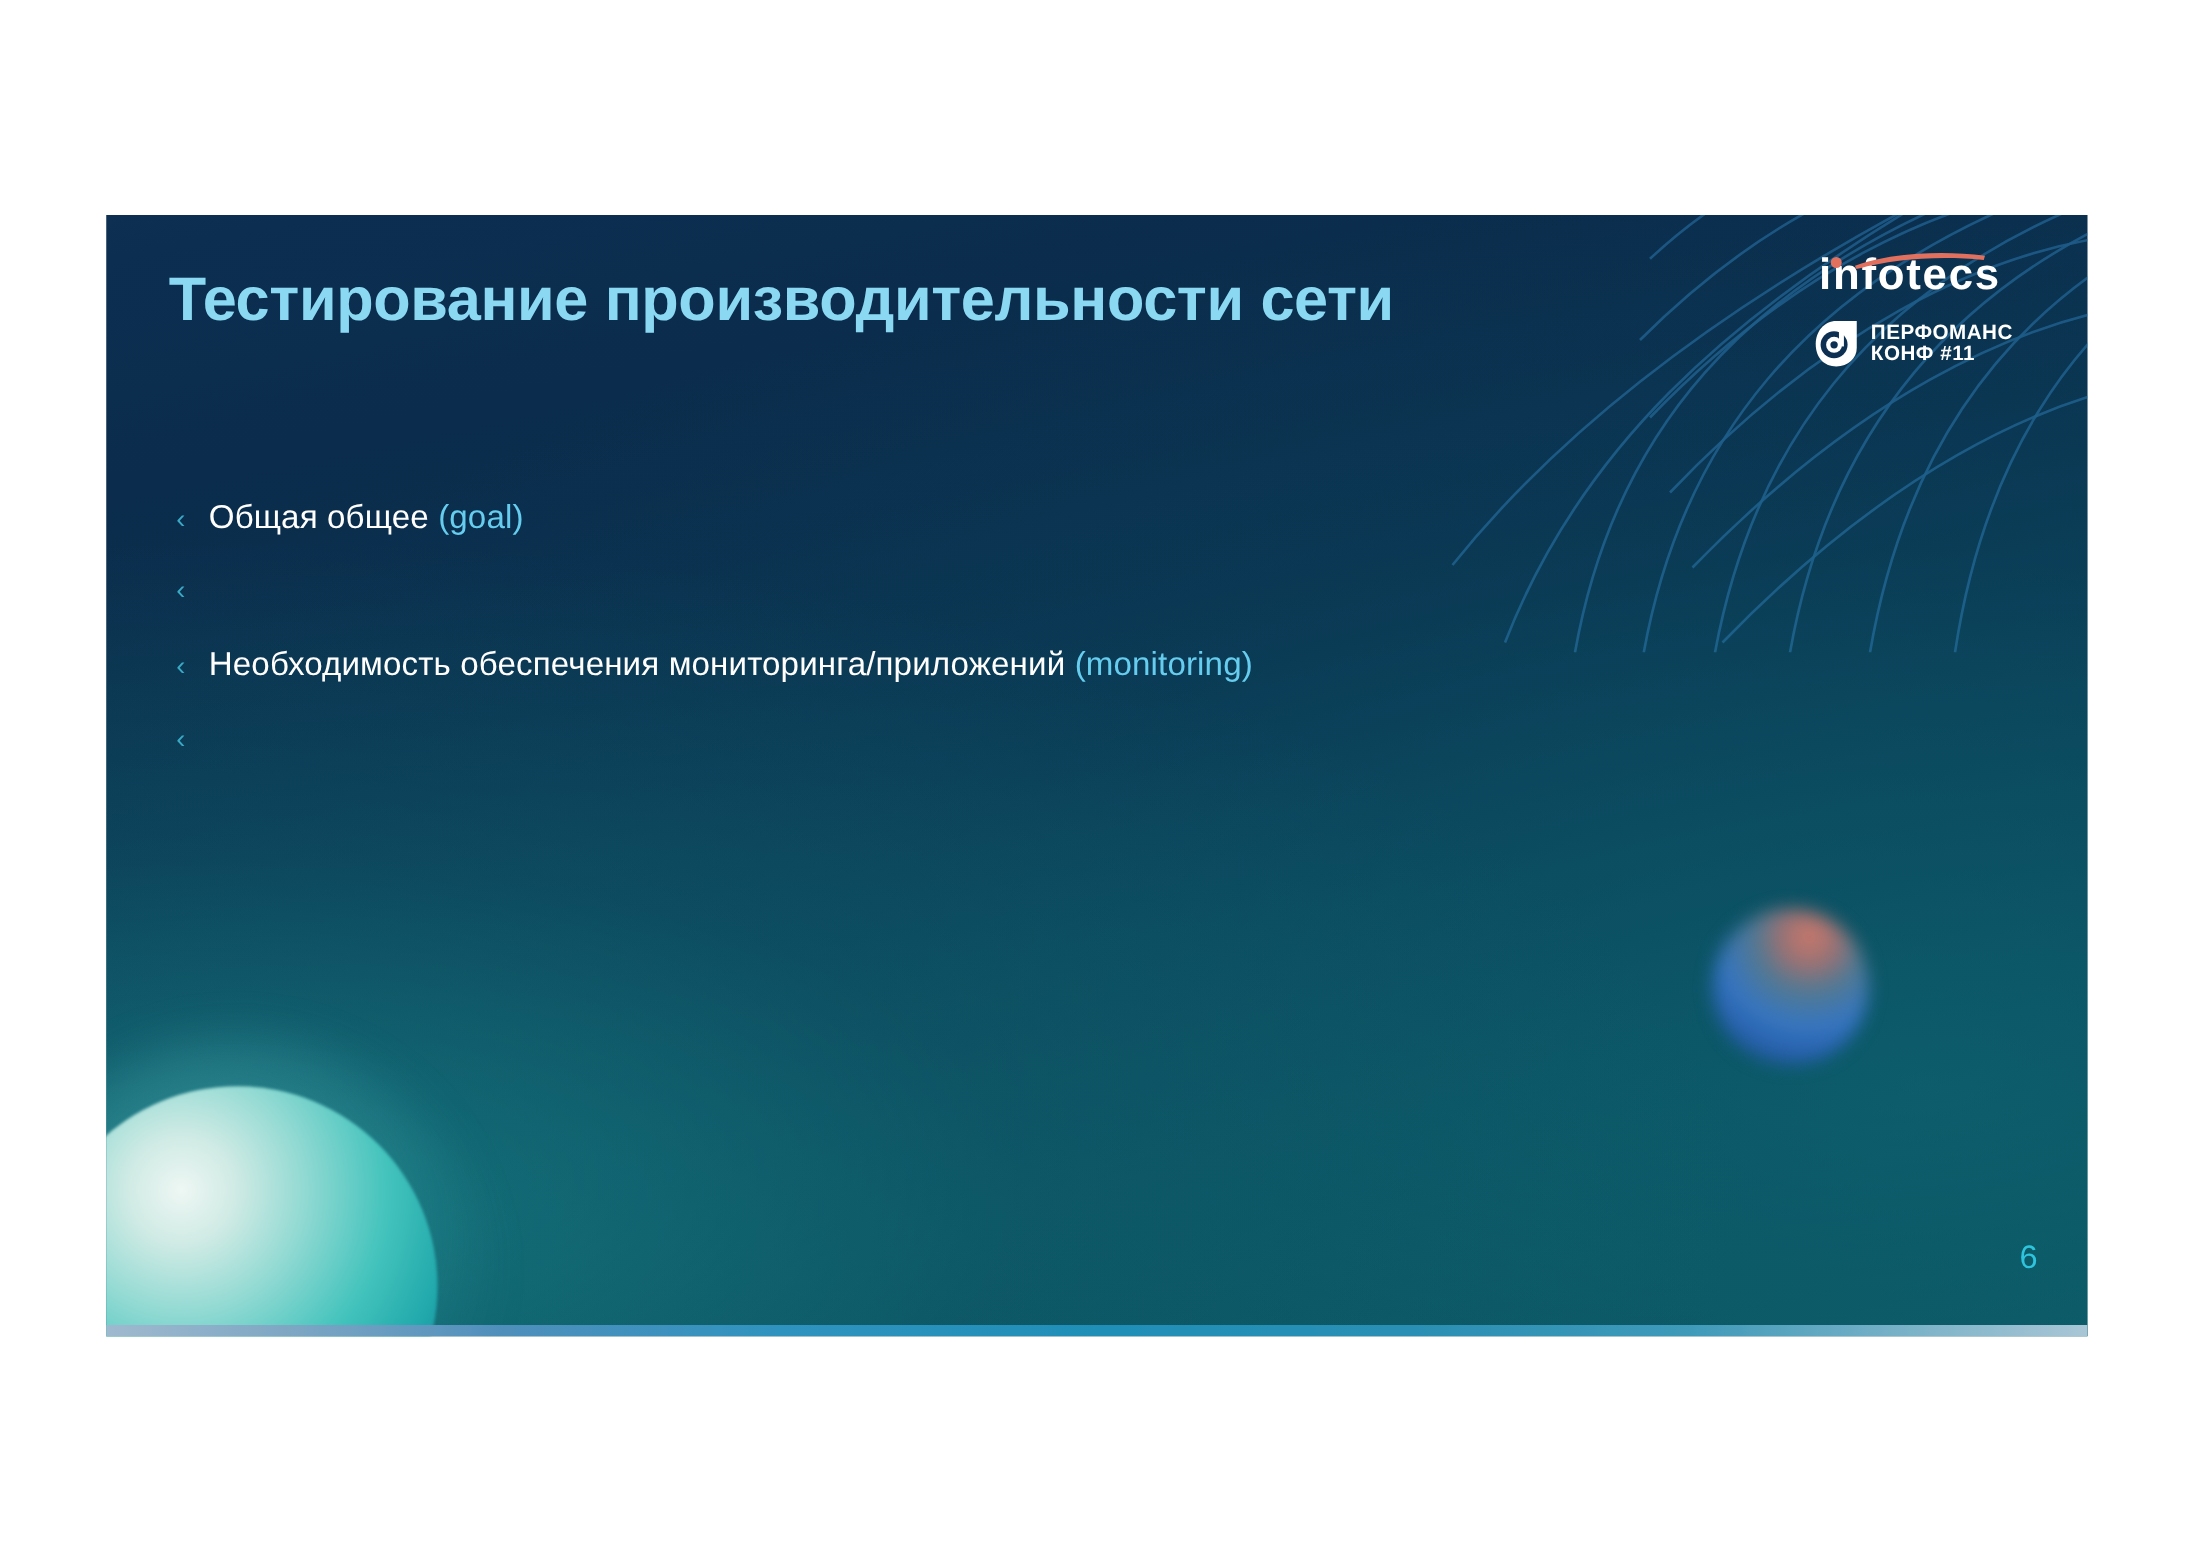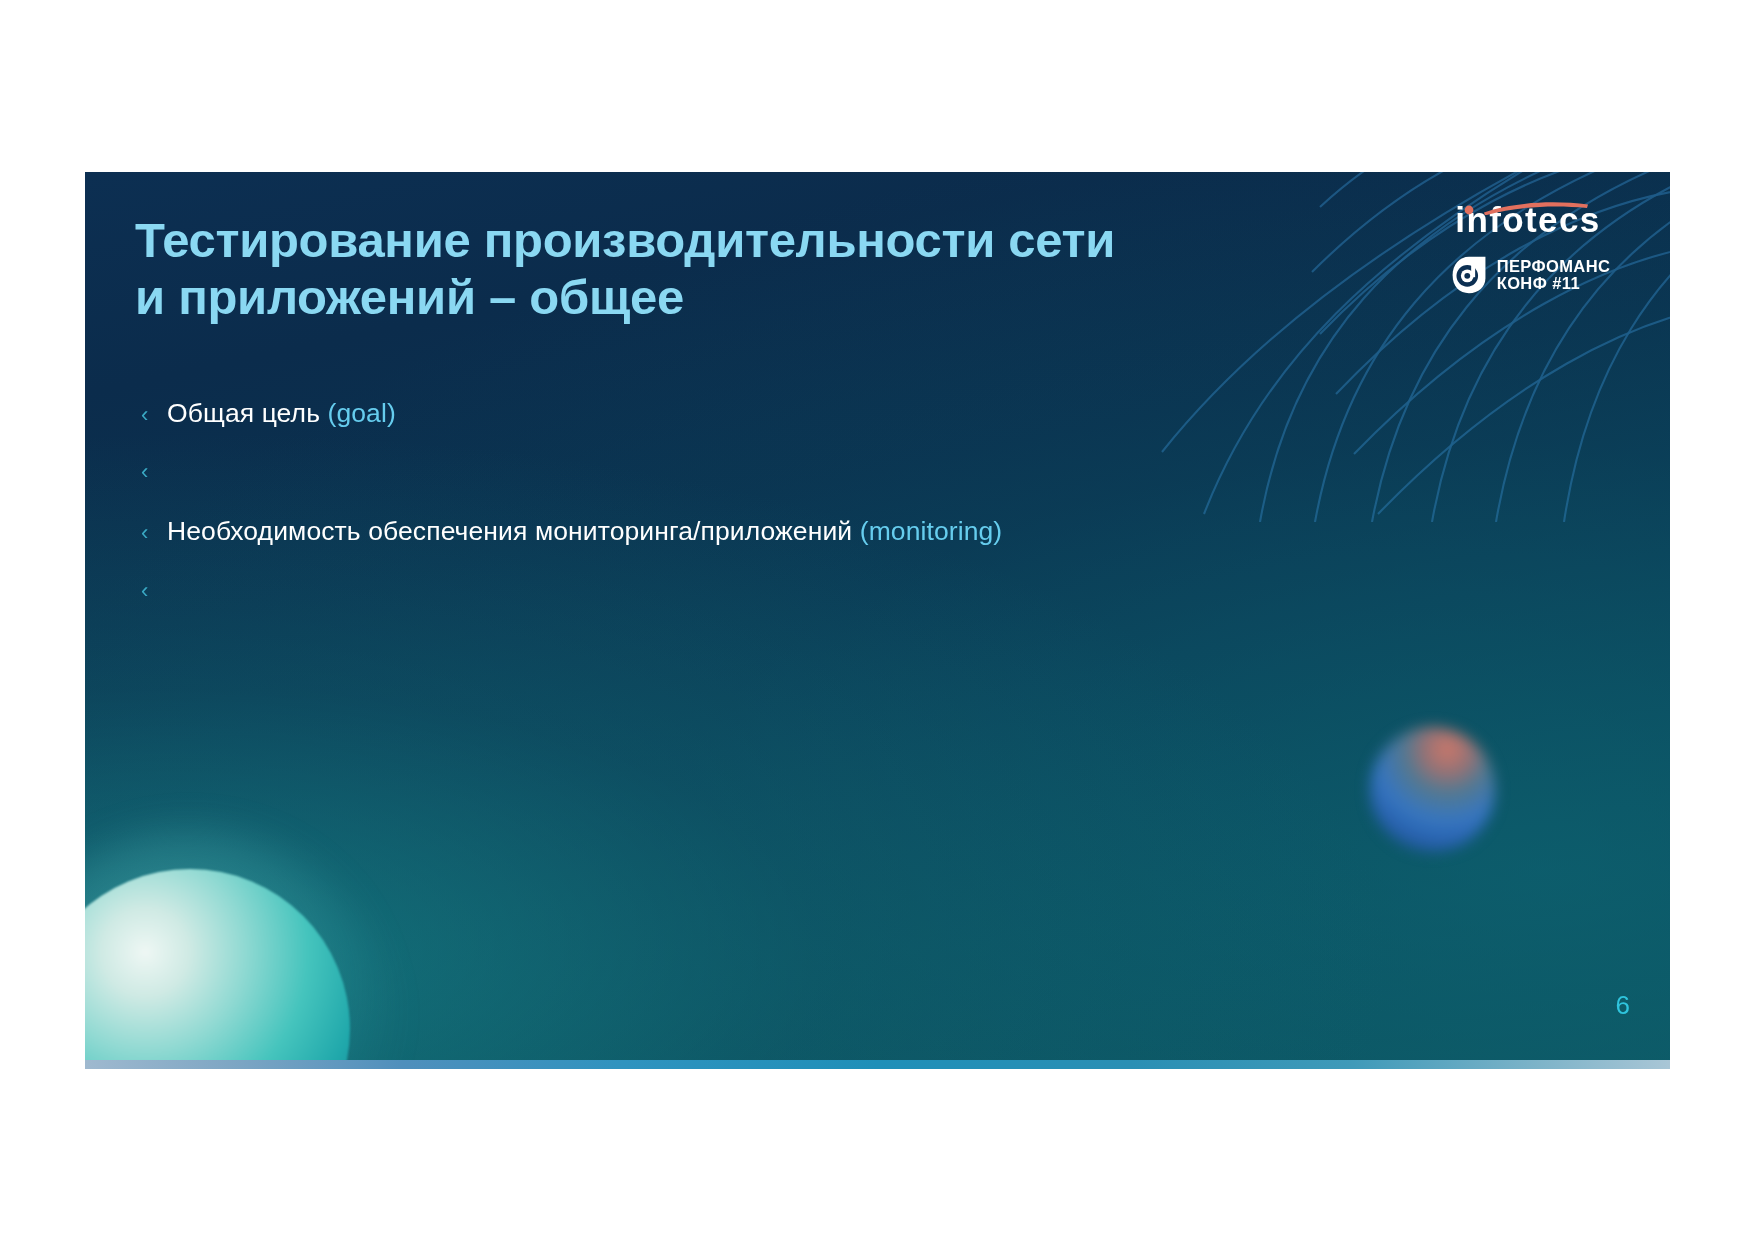--- a/index.html
+++ b/index.html
@@ -210,21 +210,20 @@
       <path d="M600 200 C 492 214, 366 280, 238 412"></path>
     </g>
   </svg>
 
   <div id="sphere-left-glow"></div>
   <div id="sphere-left"></div>
   <div id="sphere-right"></div>
 
   <div id="title-block">
     <div class="title-line">Тестирование производительности сети</div>
-    <div class="title-line">и приложений – общее</div>
   </div>
 
   <div id="logo-block">
     <div id="infotecs-logo">
       <svg id="infotecs-swoosh" viewBox="0 0 126 16">
         <circle cx="5" cy="11" r="4.4" fill="#e2705e"></circle>
         <path d="M20 13.5 C 48 3.5, 88 1.0, 124 5.5 L 123 9.0 C 88 5.5, 50 8.0, 21 16.5 Z" fill="#e2705e"></path>
       </svg>
       <div id="infotecs-word">infotecs</div>
     </div>
@@ -239,21 +238,21 @@
       <div id="conf-text">
         <div>ПЕРФОМАНС</div>
         <div>КОНФ #11</div>
       </div>
     </div>
   </div>
 
   <div id="bullets">
     <div class="bullet-row">
       <div class="bullet-mark">‹</div>
-      <div class="bullet-text"><span>Общая цель </span><span class="bullet-en">(goal)</span></div>
+      <div class="bullet-text"><span>Общая общее </span><span class="bullet-en">(goal)</span></div>
     </div>
     <div class="bullet-row">
       <div class="bullet-mark">‹</div>
     </div>
     <div class="bullet-row">
       <div class="bullet-mark">‹</div>
       <div class="bullet-text"><span>Необходимость обеспечения мониторинга/приложений </span><span class="bullet-en">(monitoring)</span></div>
     </div>
     <div class="bullet-row">
       <div class="bullet-mark">‹</div>

